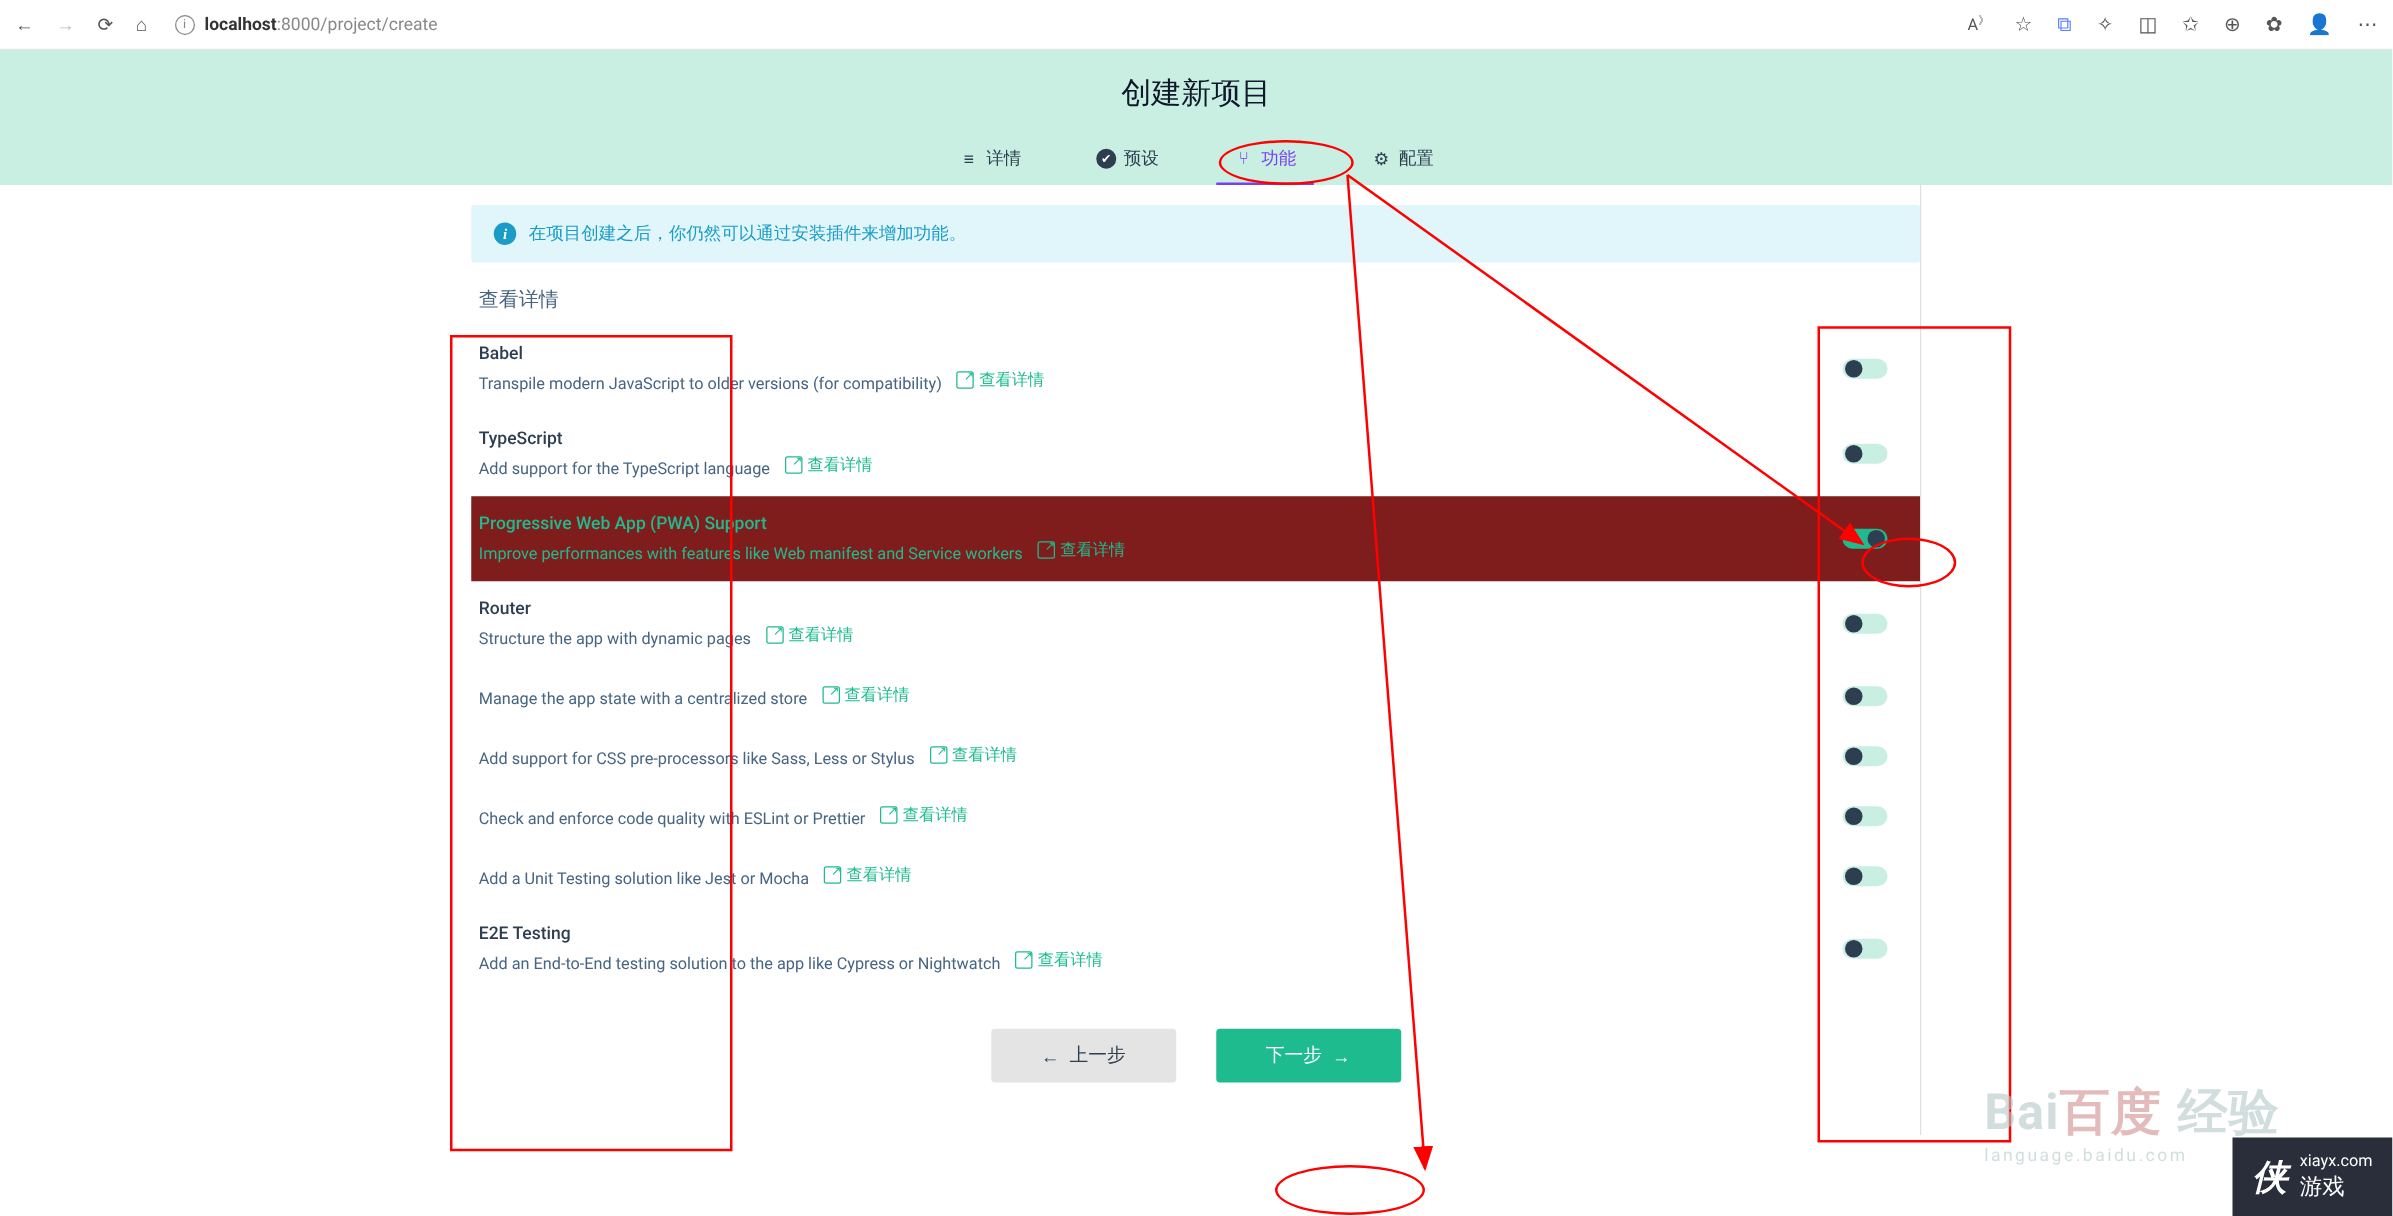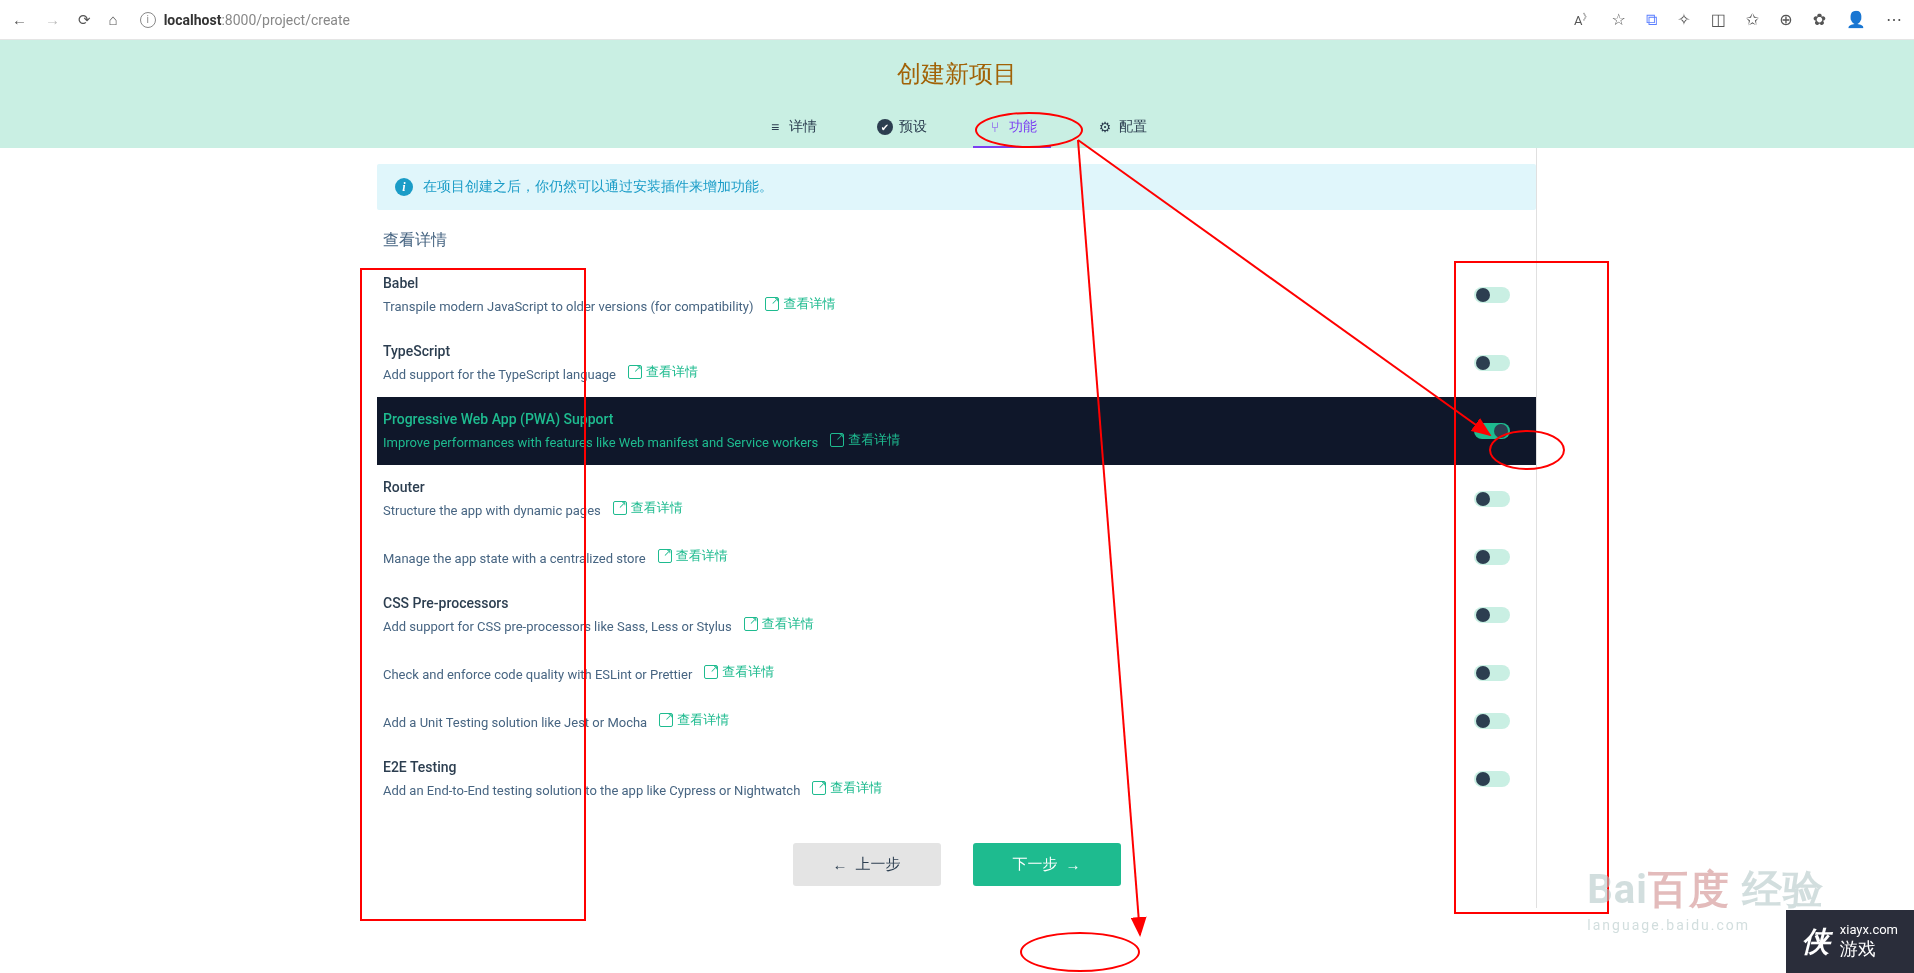--- a/index.html
+++ b/index.html
@@ -11,36 +11,36 @@
 .nav-icons span { cursor: pointer; font-size: 15px; }
 .url-area { flex: 1; display: flex; align-items: center; gap: 8px; padding: 4px 10px; border-radius: 4px; }
 .url-info { width: 16px; height: 16px; border: 1px solid #888; border-radius: 50%; display: flex; align-items: center; justify-content: center; font-size: 10px; color: #888; }
 .url-text { font-size: 14px; color: #333; }
 .url-text .grey { color: #888; }
 .right-icons { display: flex; gap: 20px; align-items: center; color: #555; font-size: 16px; }
 .right-icons span { cursor: pointer; }
 
 
 .page-header { background: #c9efe3; padding: 18px 0 0 0; text-align: center; }
-.page-title { font-size: 24px; color: #a16207; font-weight: 400; margin-bottom: 18px; }
+.page-title { font-size: 24px; color: #0f172a; font-weight: 400; margin-bottom: 18px; }
 .tabs { display: flex; justify-content: center; gap: 32px; padding-bottom: 2px; }
 .tab { display: flex; align-items: center; gap: 6px; padding: 10px 14px; color: #2c3e50; font-size: 14px; cursor: pointer; position: relative; }
 .tab.active { color: #7b3ff2; }
 .tab.active::after { content: ''; position: absolute; bottom: -2px; left: 0; right: 0; height: 2px; background: #7b3ff2; }
 .tab-icon { width: 16px; height: 16px; display: inline-flex; align-items: center; justify-content: center; }
 
 
 .content { max-width: 1160px; margin: 0 auto; padding: 16px 0; border-right: 1px solid #e0e0e0; min-height: 760px; position: relative; }
 .info-banner { background: #e0f6fb; color: #1a9cc7; padding: 14px 18px; display: flex; align-items: center; gap: 10px; font-size: 14px; border-radius: 2px; margin-bottom: 20px; }
 .info-icon { width: 18px; height: 18px; background: #1a9cc7; color: #fff; border-radius: 50%; display: flex; align-items: center; justify-content: center; font-size: 12px; font-weight: bold; font-style: italic; font-family: serif; }
 .section-title { color: #476582; font-size: 16px; margin: 20px 0 10px 6px; font-weight: 400; }
 
 
 .feature-row { display: flex; align-items: center; padding: 14px 6px; justify-content: space-between; }
-.feature-row.highlighted { background: #0f172a; }
+.feature-row.highlighted { background: #7f1d1d; }
 .feature-row.highlighted .feature-title,
 .feature-row.highlighted .feature-desc { color: #1ebb8f; }
 .feature-left { flex: 1; }
 .feature-title { color: #2c3e50; font-size: 14px; font-weight: 500; margin-bottom: 4px; }
 .feature-desc { color: #476582; font-size: 13px; display: inline; }
 .detail-link { color: #1ebb8f; font-size: 13px; margin-left: 8px; display: inline-flex; align-items: center; gap: 4px; cursor: pointer; }
 .open-icon { width: 14px; height: 14px; border: 1.5px solid #1ebb8f; border-radius: 2px; position: relative; display: inline-block; }
 .open-icon::after { content: '↗'; position: absolute; top: -3px; right: -1px; font-size: 10px; color: #1ebb8f; }
 
 
@@ -184,21 +184,20 @@
         <span class="open-icon"></span>
         <span>查看详情</span>
       </span>
     </div>
     <div class="toggle ">
       <div class="toggle-knob"></div>
     </div>
       </div>
       <div class="feature-row">
     <div class="feature-left">
-      <div class="feature-title">CSS Pre-processors</div>
       <span class="feature-desc">Add support for CSS pre-processors like Sass, Less or Stylus</span>
       <span class="detail-link">
         <span class="open-icon"></span>
         <span>查看详情</span>
       </span>
     </div>
     <div class="toggle ">
       <div class="toggle-knob"></div>
     </div>
       </div>

